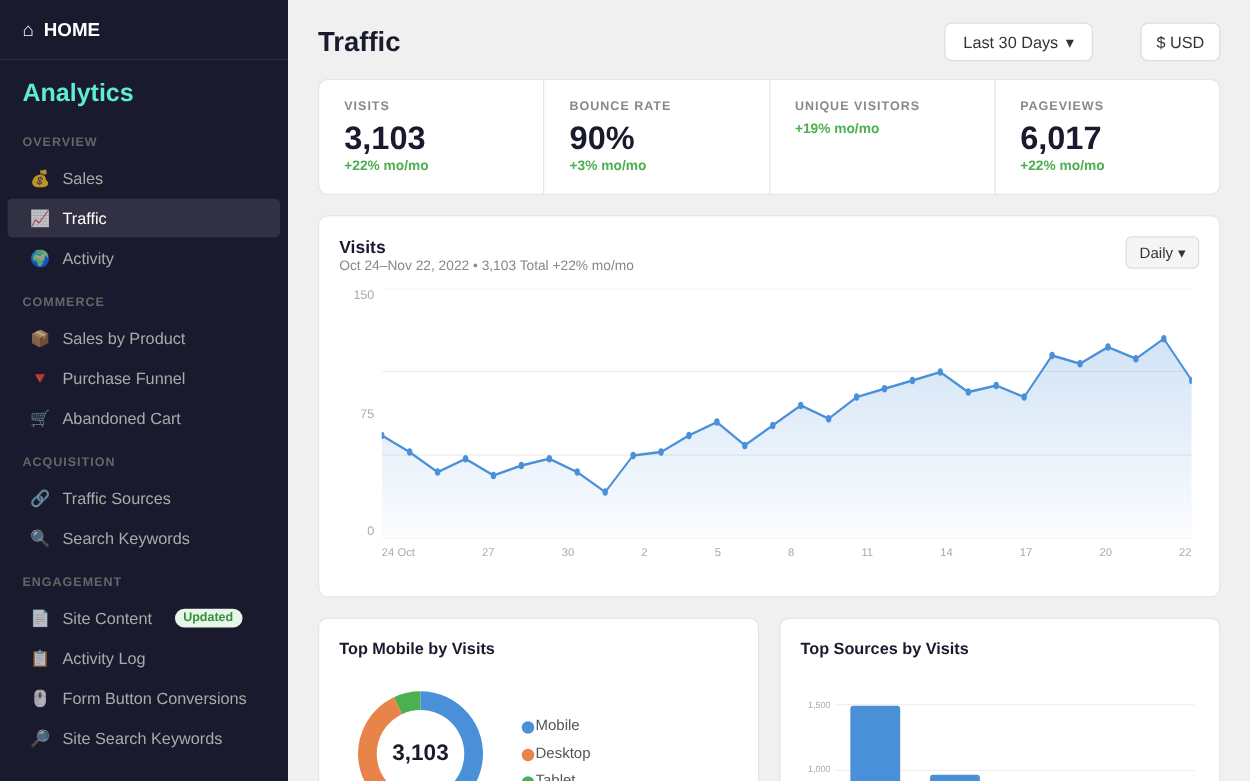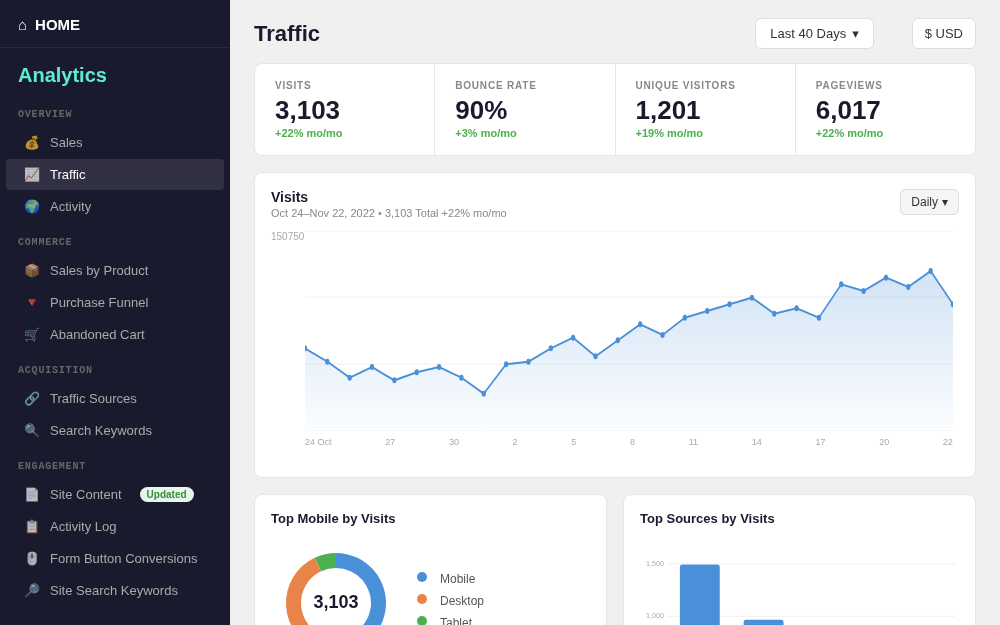--- a/index.html
+++ b/index.html
@@ -26,21 +26,20 @@
       font-weight: 600;
       border-bottom: 1px solid rgba(255,255,255,0.07);
     }
     .sidebar-section-label {
       font-size: 10px;
       text-transform: uppercase;
       letter-spacing: 0.08em;
       color: #666;
       padding: 14px 18px 6px;
       font-weight: 600;
-      font-family: Liberation Mono, monospace;
     }
     .sidebar-item {
       display: flex;
       align-items: center;
       gap: 10px;
       padding: 8px 18px;
       font-size: 13px;
       color: #aaa;
       cursor: pointer;
       border-radius: 4px;
@@ -203,21 +202,21 @@
     .line-chart-container {
       position: relative;
       height: 230px;
     }
     .chart-y-labels {
       position: absolute;
       left: 0;
       top: 0;
       bottom: 30px;
       display: flex;
-      flex-direction: row;
+      flex-direction: column;
       justify-content: space-between;
       font-size: 10px;
       color: #aaa;
       width: 28px;
       text-align: right;
     }
     .chart-area {
       position: absolute;
       left: 34px;
       right: 6px;
@@ -265,22 +264,22 @@
       gap: 16px;
     }
     .donut-svg-wrap {
       flex-shrink: 0;
     }
     .donut-legend {
       flex: 1;
     }
     .legend-item {
       display: flex;
-      align-items: flex-start;
-      gap: 13px;
+      align-items: flex-end;
+      gap: 1px;
       margin-bottom: 8px;
       font-size: 12px;
       color: #555;
     }
     .legend-dot {
       width: 10px;
       height: 10px;
       border-radius: 50%;
       flex-shrink: 0;
     }
@@ -384,21 +383,21 @@
 
   </div>
 </div>
 
 <div id="main">
 
   <div class="main-header">
     <div class="main-title">Traffic</div>
     <div class="header-controls">
       <button class="date-picker-btn">
-        <span>Last 40 Days</span>
+        <span>Last 30 Days</span>
         <span>▾</span>
       </button>
       <button class="currency-btn">
         <span>$ USD</span>
       </button>
     </div>
   </div>
 
   <div class="metrics-row" id="metrics-row">
       <div class="metric-card">
@@ -406,21 +405,20 @@
     <div class="metric-value">3,103</div>
     <div class="metric-change">+22% mo/mo</div>
   </div>
       <div class="metric-card">
     <div class="metric-label">BOUNCE RATE</div>
     <div class="metric-value">90%</div>
     <div class="metric-change">+3% mo/mo</div>
   </div>
       <div class="metric-card">
     <div class="metric-label">UNIQUE VISITORS</div>
-    <div class="metric-value">1,201</div>
     <div class="metric-change">+19% mo/mo</div>
   </div>
       <div class="metric-card">
     <div class="metric-label">PAGEVIEWS</div>
     <div class="metric-value">6,017</div>
     <div class="metric-change">+22% mo/mo</div>
   </div>
     </div>
 
   <div class="chart-section">

